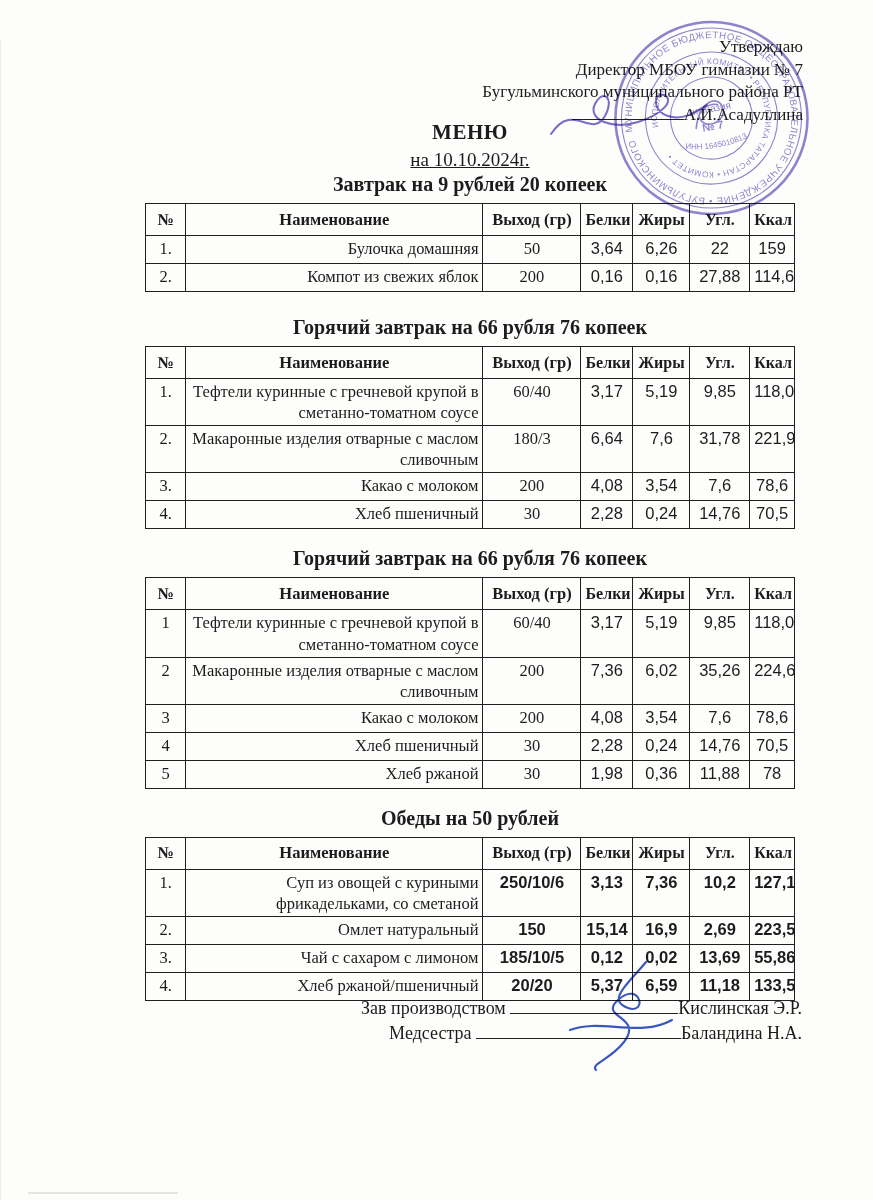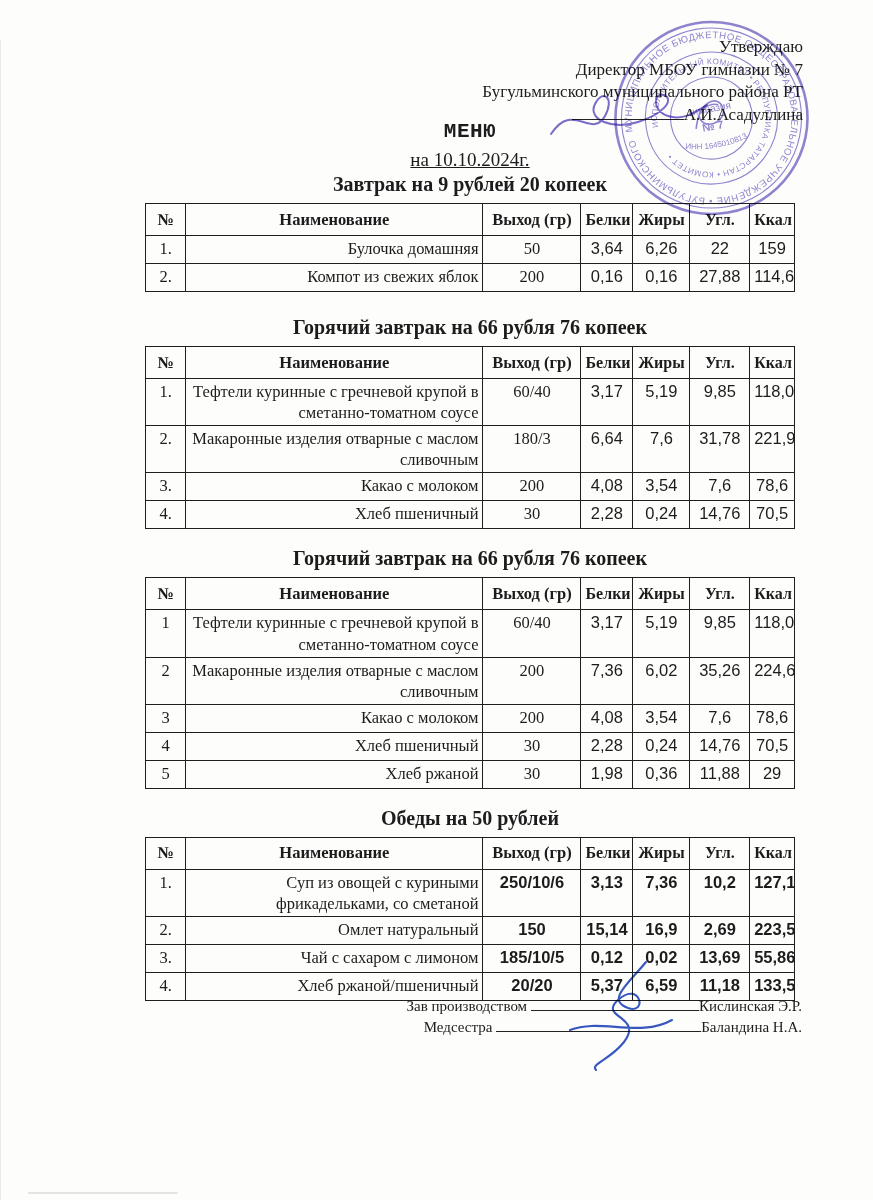--- a/index.html
+++ b/index.html
@@ -21,21 +21,21 @@
   
   .approve {
     position:absolute; top:36px; right:70px; text-align:right;
     font-size:17px; line-height:1.33; white-space:nowrap;
   }
   .uline { display:inline-block; border-bottom:1.4px solid #222; height:14px; vertical-align:baseline; }
 
   
   .menu-title {
     position:absolute; top:120px; left:145px; width:650px; text-align:center;
-    font-size:21px; font-weight:bold; letter-spacing:0.5px;font-family:Liberation Mono, monospace;
+    font-size:21px; font-weight:bold; letter-spacing:0.5px;
   }
   .menu-date {
     position:absolute; top:149px; left:145px; width:650px; text-align:center;
     font-size:19px; text-decoration:underline;
   }
 
   
   .tables-area { position:absolute; top:173px; left:145px; width:650px; }
   .section-title {
     text-align:center; font-weight:bold; font-size:20px; margin:18px 0 7px;
@@ -62,21 +62,21 @@
   }
   table.bold-values td.col-2,
   table.bold-values td.col-3, table.bold-values td.col-4,
   table.bold-values td.col-5, table.bold-values td.col-6 {
     font-family:"Liberation Sans", sans-serif; font-weight:bold;
   }
 
   
   .sig-block {
     position:absolute; top:996px; right:71px; text-align:right;
-    font-size:15px; line-height:1.4; white-space:nowrap;
+    font-size:18px; line-height:1.4; white-space:nowrap;
   }
 
   
   .stamp {
     position:absolute; left:603px; top:14px; width:218px; height:214px;
     color:#7a68c6; opacity:0.82; transform:rotate(-10deg);
     mix-blend-mode:multiply; pointer-events:none;
   }
   .sig-violet {
     position:absolute; left:543px; top:82px; width:172px; height:70px;
@@ -268,21 +268,21 @@
             <td class="col-5">14,76</td>
             <td class="col-6">70,5</td>
           </tr>
           <tr>
             <td class="col-0">5</td>
             <td class="col-1">Хлеб ржаной</td>
             <td class="col-2">30</td>
             <td class="col-3">1,98</td>
             <td class="col-4">0,36</td>
             <td class="col-5">11,88</td>
-            <td class="col-6">29</td>
+            <td class="col-6">78</td>
           </tr>
         </tbody>
       </table>
       <div class="section-title">Обеды на 50 рублей</div>
       <table class="menu-table bold-values">
         <colgroup>
           <col style="width: 6.2%;">
           <col style="width: 45.8%;">
           <col style="width: 15.1%;">
           <col style="width: 8%;">

